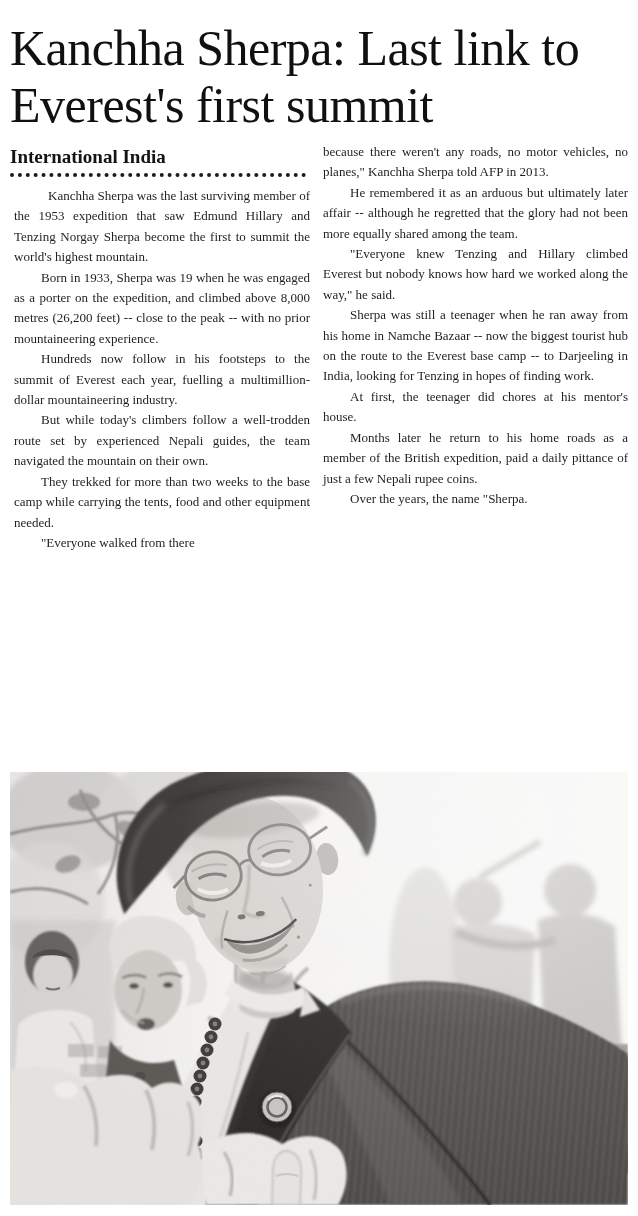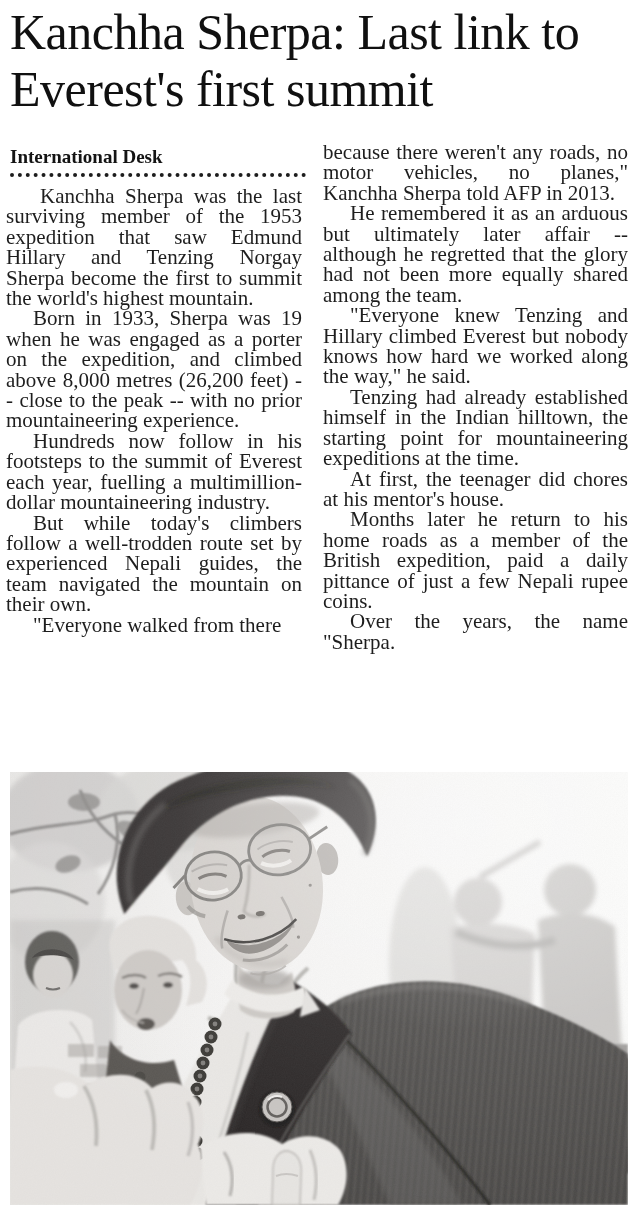--- a/index.html
+++ b/index.html
@@ -5,65 +5,66 @@
   html,body { margin:0; padding:0; }
   body {
     width:638px; height:1216px;
     background:#ffffff;
     position:relative;
     overflow:hidden;
     font-family:"Liberation Serif", serif;
     color:#1c1c1c;
   }
   .headline {
-    position:absolute; left:10px; top:4px; width:620px;
+    position:absolute; left:10px; top:20px; width:620px;
     font-size:50px; line-height:57px; font-weight:400;
     letter-spacing:-0.5px; color:#101010; margin:0;
   }
   .kicker-block {
     position:absolute; left:10px; top:146px; width:296px;
     border-bottom:4px dotted #1d1d1d; padding-bottom:5px;
   }
   .kicker { font-weight:700; font-size:19px; color:#141414; }
   .col { position:absolute; }
-  .col-left  { left:6px;  top:186px; width:296px; }
+  .col-left  { left:14px;  top:186px; width:296px; }
   .col-right { left:323px; top:142px; width:305px; }
   .col p {
-    margin:0; font-size:21px; line-height:20.4px;
+    margin:0; font-size:13px; line-height:20.4px;
     text-align:justify; text-indent:27px; color:#1e1e1e;
   }
   .col p.lead { text-indent:34px; }
   .col p.cont { text-indent:0; }
   figure.photo {
     position:absolute; left:10px; top:772px; width:618px; height:433px; margin:0;
   }
   figure.photo svg { display:block; width:618px; height:433px; }
 </style>
 </head>
 <body>
 
 <h1 class="headline">Kanchha Sherpa: Last link to Everest's first summit</h1>
 
 <div class="kicker-block">
-  <span class="kicker">International Desk</span>
+  <span class="kicker">International India</span>
 </div>
 
 <div class="col col-left">
   <p class="lead">Kanchha Sherpa was the last surviving member of the 1953 expedition that saw Edmund Hillary and Tenzing Norgay Sherpa become the first to summit the world's highest mountain.</p>
   <p>Born in 1933, Sherpa was 19 when he was engaged as a porter on the expedition, and climbed above 8,000 metres (26,200 feet) -- close to the peak -- with no prior mountaineering experience.</p>
   <p>Hundreds now follow in his footsteps to the summit of Everest each year, fuelling a multimillion-dollar mountaineering industry.</p>
   <p>But while today's climbers follow a well-trodden route set by experienced Nepali guides, the team navigated the mountain on their own.</p>
+  <p>They trekked for more than two weeks to the base camp while carrying the tents, food and other equipment needed.</p>
   <p>"Everyone walked from there</p>
 </div>
 
 <div class="col col-right">
   <p class="cont">because there weren't any roads, no motor vehicles, no planes," Kanchha Sherpa told AFP in 2013.</p>
   <p>He remembered it as an arduous but ultimately later affair -- although he regretted that the glory had not been more equally shared among the team.</p>
   <p>"Everyone knew Tenzing and Hillary climbed Everest but nobody knows how hard we worked along the way," he said.</p>
-  <p>Tenzing had already established himself in the Indian hilltown, the starting point for mountaineering expeditions at the time.</p>
+  <p>Sherpa was still a teenager when he ran away from his home in Namche Bazaar -- now the biggest tourist hub on the route to the Everest base camp -- to Darjeeling in India, looking for Tenzing in hopes of finding work.</p>
   <p>At first, the teenager did chores at his mentor's house.</p>
   <p>Months later he return to his home roads as a member of the British expedition, paid a daily pittance of just a few Nepali rupee coins.</p>
   <p>Over the years, the name "Sherpa.</p>
 </div>
 
 <figure class="photo">
 <svg viewBox="0 0 618 433" xmlns="http://www.w3.org/2000/svg">
   <defs>
     <filter id="b1" x="-20%" y="-20%" width="140%" height="140%">
           <feGaussianBlur stdDeviation="1.2"></feGaussianBlur>

